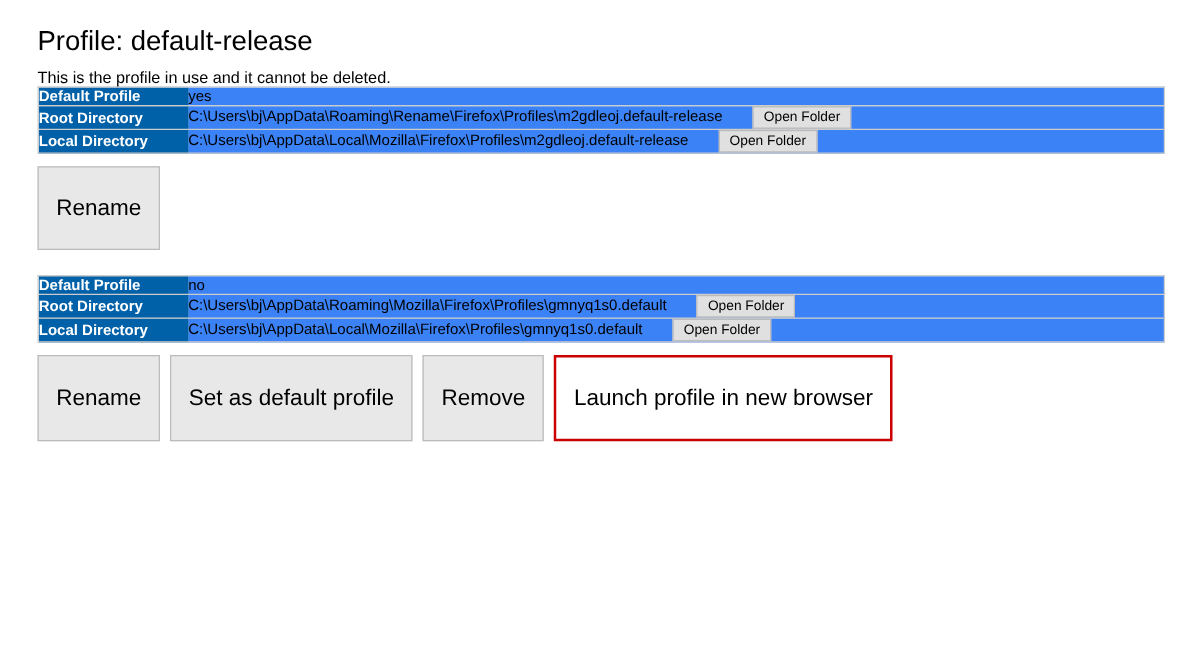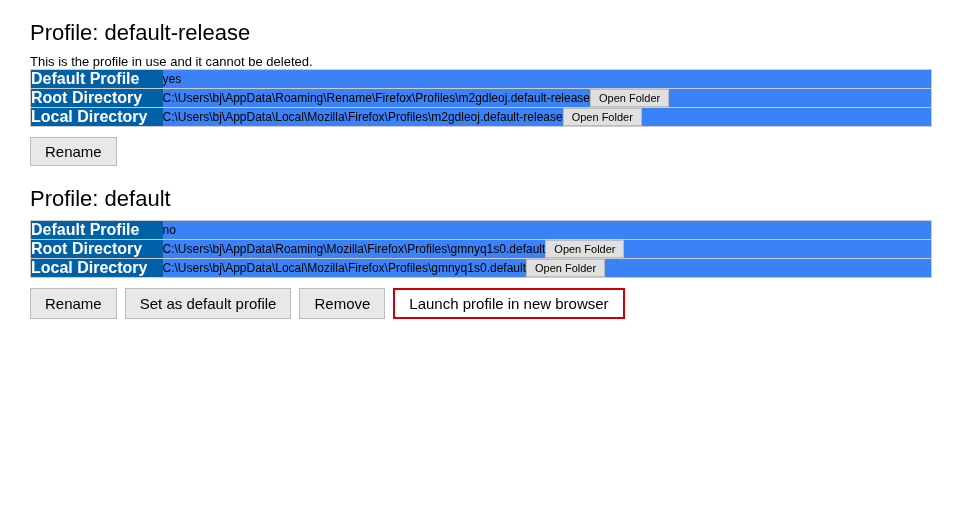--- a/index.html
+++ b/index.html
@@ -36,52 +36,52 @@
     }
     .profile-table tr:last-child td {
       border-bottom: none;
     }
     .label-cell {
       background: #0060a8;
       color: #fff;
       font-weight: bold;
       padding: 6px 10px;
       white-space: nowrap;
-      width: 132px;
+      width: 120px;
       vertical-align: middle;
-      font-size: 16px;
+      font-size: 12px;
     }
     .value-cell {
       background: #3b82f6;
       padding: 6px 10px;
       vertical-align: middle;
       font-size: 12px;
       color: #000;
     }
     .open-folder-btn {
       background: #e0e0e0;
       border: 1px solid #bbb;
       padding: 2px 8px;
       font-size: 11px;
       cursor: pointer;
-      margin-left: 0;
+      margin-left: 24px;
       color: #000;
     }
     .action-buttons {
       display: flex;
       gap: 8px;
       margin-top: 6px;
       margin-bottom: 20px;
       flex-wrap: wrap;
     }
     .action-btn {
       background: #e8e8e8;
       border: 1px solid #bbb;
-      padding: 5px 14px;
-      font-size: 15px;
+      padding: 22px 14px;
+      font-size: 18px;
       cursor: pointer;
       color: #000;
     }
     .action-btn.highlight {
       border: 2px solid #cc0000;
       background: #fff;
       color: #000;
       font-weight: normal;
       text-align: center;
     }
@@ -113,21 +113,20 @@
           <td class="value-cell"><span>C:\Users\bj\AppData\Local\Mozilla\Firefox\Profiles\m2gdleoj.default-release</span><button class="open-folder-btn">Open Folder</button></td>
         </tr>
       </tbody>
   </table>
   <div class="action-buttons" id="profile1-buttons">
       <button class="action-btn">Rename</button>
     </div>
 </div>
 
 <div class="section section-gap">
-  <h2 class="profile-title">Profile: default</h2>
   <table class="profile-table">
     <tbody id="profile2-tbody">
         <tr>
           <td class="label-cell">Default Profile</td>
           <td class="value-cell"><span>no</span></td>
         </tr>
         <tr>
           <td class="label-cell">Root Directory</td>
           <td class="value-cell"><span>C:\Users\bj\AppData\Roaming\Mozilla\Firefox\Profiles\gmnyq1s0.default</span><button class="open-folder-btn">Open Folder</button></td>
         </tr>

